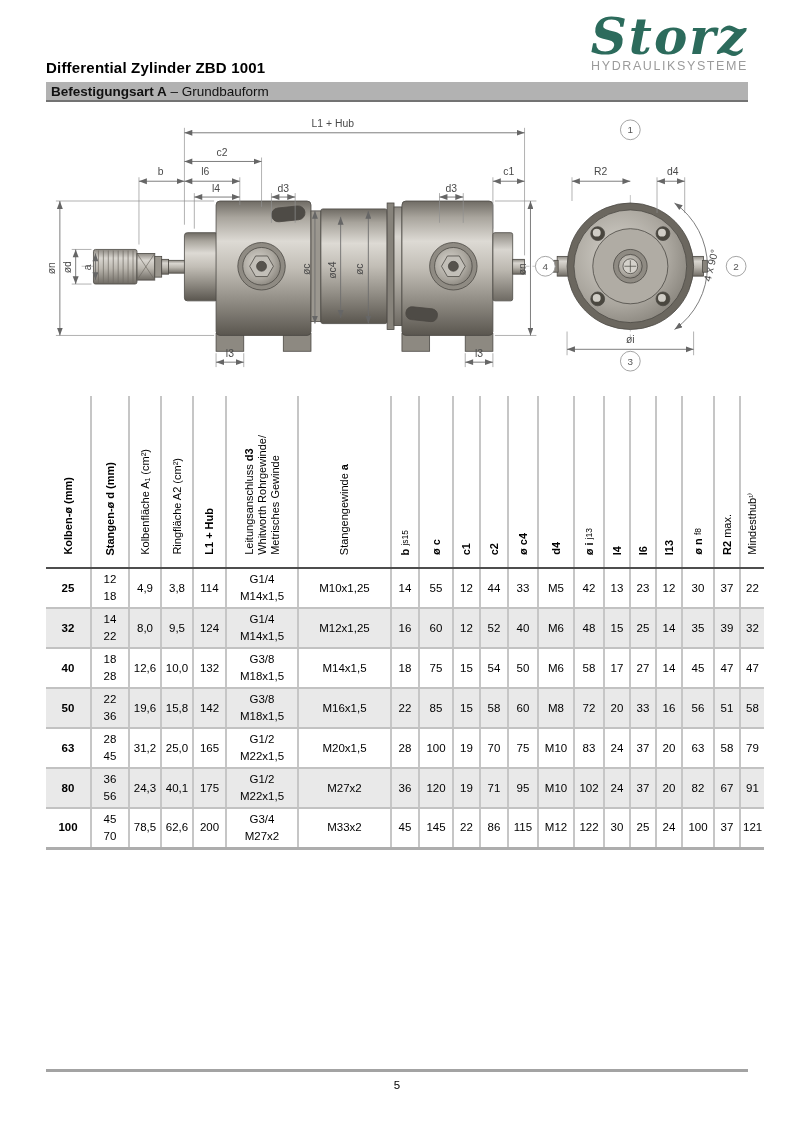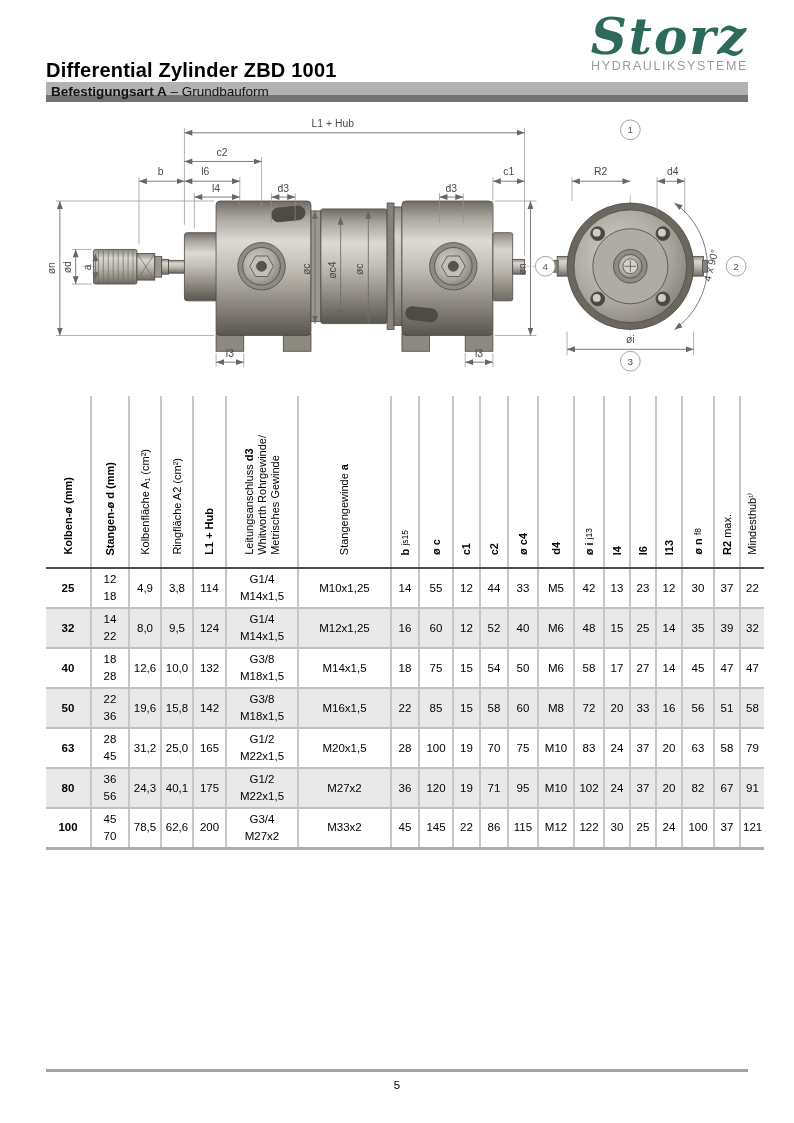--- a/index.html
+++ b/index.html
@@ -6,31 +6,31 @@
   html,body { background:#e8e8e8; }
   .page {
     position:relative; width:794px; height:1123px; margin:0 auto;
     background:#ffffff; font-family:"Liberation Sans", sans-serif; color:#000;
     overflow:hidden;
   }
   .content { position:absolute; left:46px; top:0; width:702px; }
 
   
   .hdr { position:relative; height:82px; }
-  .title { position:absolute; left:0; bottom:0; font-size:20px; font-weight:bold; letter-spacing:.2px; }
+  .title { position:absolute; left:0; bottom:6px; font-size:15px; font-weight:bold; letter-spacing:.2px; }
   .logo { position:absolute; right:0; top:16px; text-align:right; }
   .logo-brand {
     font-family:"DejaVu Serif", serif; font-style:italic; font-weight:bold;
     font-size:50px; line-height:42px; color:#2c6b5c; letter-spacing:2px;
   }
   .logo-sub { font-size:12.5px; letter-spacing:1.6px; color:#9b9b9b; margin-top:1px; }
 
   
   .banner {
-    height:20px; background:#b2b2b2; border-bottom:7px solid #737373;
+    height:20px; background:#b2b2b2; border-bottom:2px solid #737373;
     font-size:13.5px; line-height:19px; padding-left:5px; color:#111;
   }
   .banner .b { font-weight:bold; }
 
   
   .draw { margin-top:12px; }
   .part { stroke:#4b4843; stroke-width:.8; }
   .dim  { stroke:#6e6e6e; stroke-width:.9; fill:none; marker-start:url(#mS); marker-end:url(#mE); }
   .ext  { stroke:#8f8f8f; stroke-width:.7; }
   .cl   { stroke:#9a9a9a; stroke-width:.6; stroke-dasharray:12 3 3 3; fill:none; }

